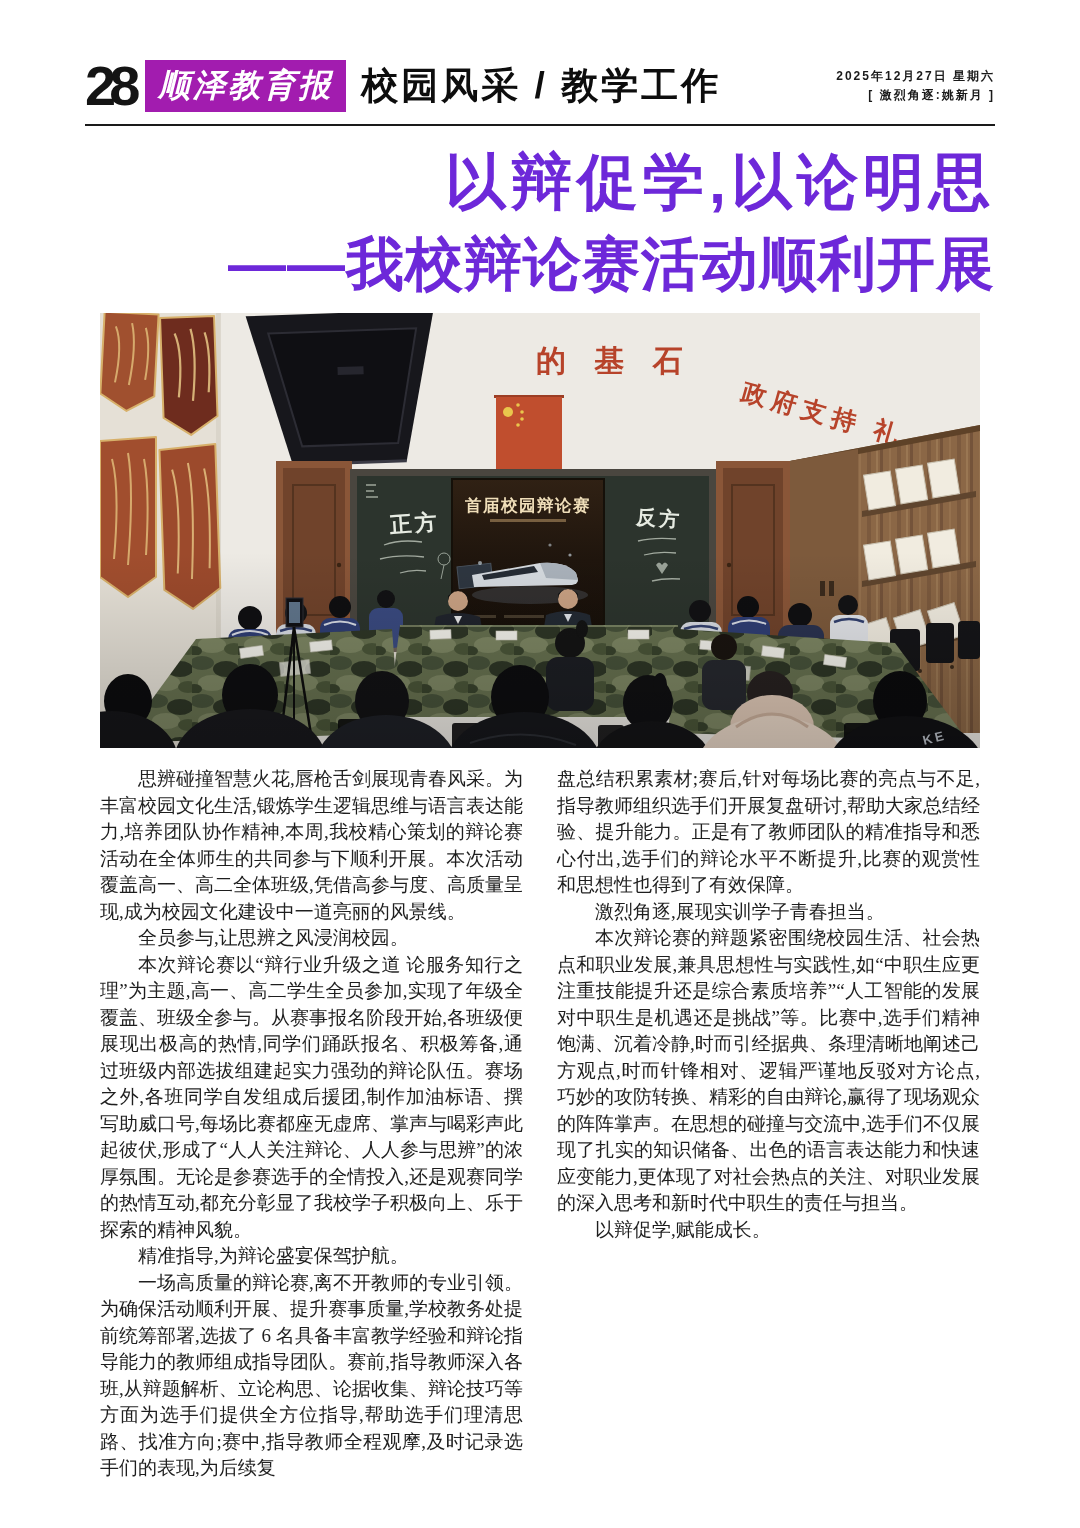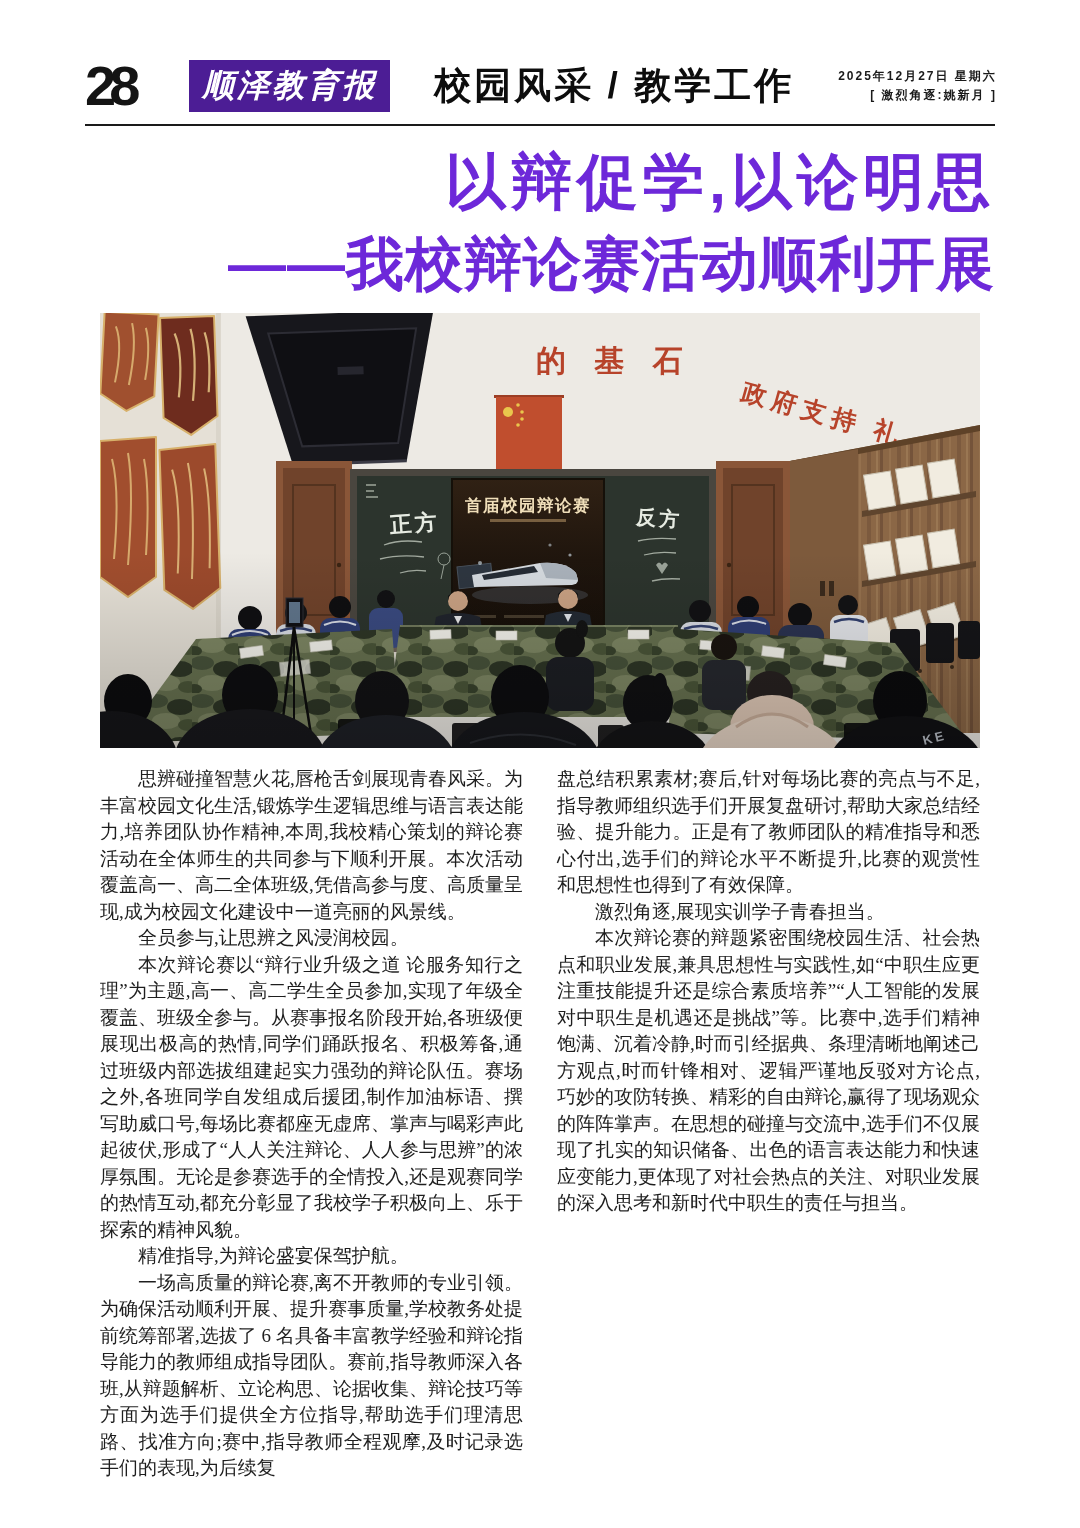--- a/index.html
+++ b/index.html
@@ -1,22 +1,22 @@
 <!DOCTYPE html>
 <html><head>
 <meta charset="utf-8">
 <style>
   html,body{margin:0;padding:0;background:#ffffff;}
   body{width:1080px;height:1528px;overflow:hidden;font-family:"Liberation Sans",sans-serif;color:#111;}
   .page{box-sizing:border-box;width:1080px;height:1528px;padding:58px 85px 0 85px;}
   
-  .masthead-row{display:flex;align-items:center;gap:44px;}
+  .masthead-row{display:flex;align-items:center;}
   .pagenum{font-family:"Liberation Sans",sans-serif;font-size:56px;font-weight:900;letter-spacing:-7px;line-height:1;color:#141414;}
-  .brand{margin-left:12px;background:#4c1d95;color:#fff;font-family:"Liberation Serif",serif;font-style:italic;font-weight:700;font-size:32px;line-height:1;padding:9px 13px 11px;letter-spacing:3px;white-space:nowrap;}
-  .section{font-size:37px;font-weight:900;letter-spacing:3px;white-space:nowrap;color:#0d0d0d;}
+  .brand{margin-left:12px;background:#a21caf;color:#fff;font-family:"Liberation Serif",serif;font-style:italic;font-weight:700;font-size:32px;line-height:1;padding:9px 13px 11px;letter-spacing:3px;white-space:nowrap;}
+  .section{margin-left:15px;font-size:37px;font-weight:900;letter-spacing:3px;white-space:nowrap;color:#0d0d0d;}
   .dateblock{margin-left:auto;text-align:right;font-size:12px;font-weight:700;line-height:1.55;letter-spacing:2px;color:#1a1a1a;white-space:nowrap;}
   .rule{height:2px;background:#1a1a1a;margin-top:10px;}
   
   .headline{margin:22px 0 0;text-align:right;font-weight:900;color:#6d28d9;font-family:"Liberation Sans",sans-serif;}
   .hl1{display:block;font-size:61px;letter-spacing:5px;line-height:1.12;}
   .hl2{display:block;font-size:58px;letter-spacing:1px;line-height:1.12;margin-top:16px;}
   
   .photo{width:880px;height:435px;margin:16px 0 0 15px;overflow:hidden;background:#ece9e3;position:relative;}
   .photo svg{display:block;}
   
@@ -379,16 +379,17 @@
       <p>思辨碰撞智慧火花,唇枪舌剑展现青春风采。为丰富校园文化生活,锻炼学生逻辑思维与语言表达能力,培养团队协作精神,本周,我校精心策划的辩论赛活动在全体师生的共同参与下顺利开展。本次活动覆盖高一、高二全体班级,凭借高参与度、高质量呈现,成为校园文化建设中一道亮丽的风景线。</p>
       <p>全员参与,让思辨之风浸润校园。</p>
       <p>本次辩论赛以“辩行业升级之道 论服务知行之理”为主题,高一、高二学生全员参加,实现了年级全覆盖、班级全参与。从赛事报名阶段开始,各班级便展现出极高的热情,同学们踊跃报名、积极筹备,通过班级内部选拔组建起实力强劲的辩论队伍。赛场之外,各班同学自发组成后援团,制作加油标语、撰写助威口号,每场比赛都座无虚席、掌声与喝彩声此起彼伏,形成了“人人关注辩论、人人参与思辨”的浓厚氛围。无论是参赛选手的全情投入,还是观赛同学的热情互动,都充分彰显了我校学子积极向上、乐于探索的精神风貌。</p>
       <p>精准指导,为辩论盛宴保驾护航。</p>
       <p>一场高质量的辩论赛,离不开教师的专业引领。为确保活动顺利开展、提升赛事质量,学校教务处提前统筹部署,选拔了 6 名具备丰富教学经验和辩论指导能力的教师组成指导团队。赛前,指导教师深入各班,从辩题解析、立论构思、论据收集、辩论技巧等方面为选手们提供全方位指导,帮助选手们理清思路、找准方向;赛中,指导教师全程观摩,及时记录选手们的表现,为后续复</p>
     </div>
     <div class="col">
       <p class="cont">盘总结积累素材;赛后,针对每场比赛的亮点与不足,指导教师组织选手们开展复盘研讨,帮助大家总结经验、提升能力。正是有了教师团队的精准指导和悉心付出,选手们的辩论水平不断提升,比赛的观赏性和思想性也得到了有效保障。</p>
       <p>激烈角逐,展现实训学子青春担当。</p>
       <p>本次辩论赛的辩题紧密围绕校园生活、社会热点和职业发展,兼具思想性与实践性,如“中职生应更注重技能提升还是综合素质培养”“人工智能的发展对中职生是机遇还是挑战”等。比赛中,选手们精神饱满、沉着冷静,时而引经据典、条理清晰地阐述己方观点,时而针锋相对、逻辑严谨地反驳对方论点,巧妙的攻防转换、精彩的自由辩论,赢得了现场观众的阵阵掌声。在思想的碰撞与交流中,选手们不仅展现了扎实的知识储备、出色的语言表达能力和快速应变能力,更体现了对社会热点的关注、对职业发展的深入思考和新时代中职生的责任与担当。</p>
+      <p>以辩促学,赋能成长。</p>
     </div>
   </main>
 
 </div>
 
 </body></html>

